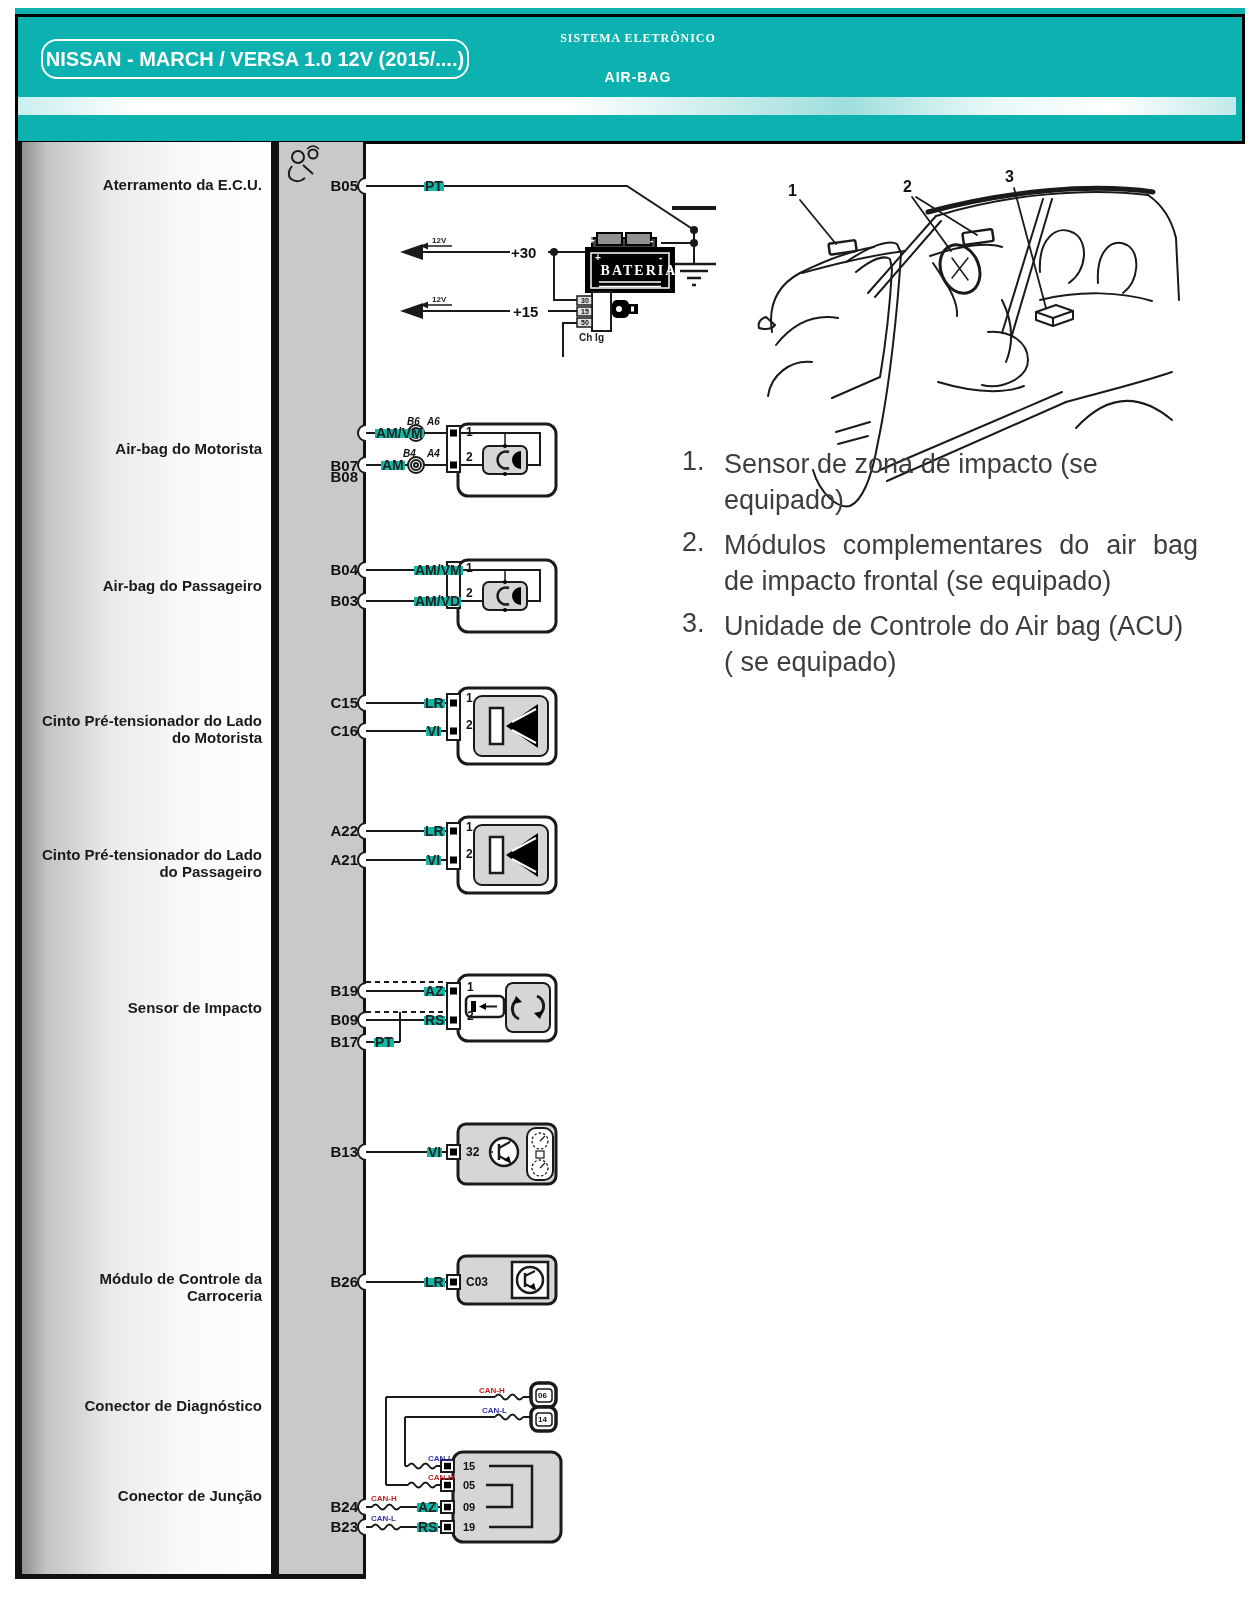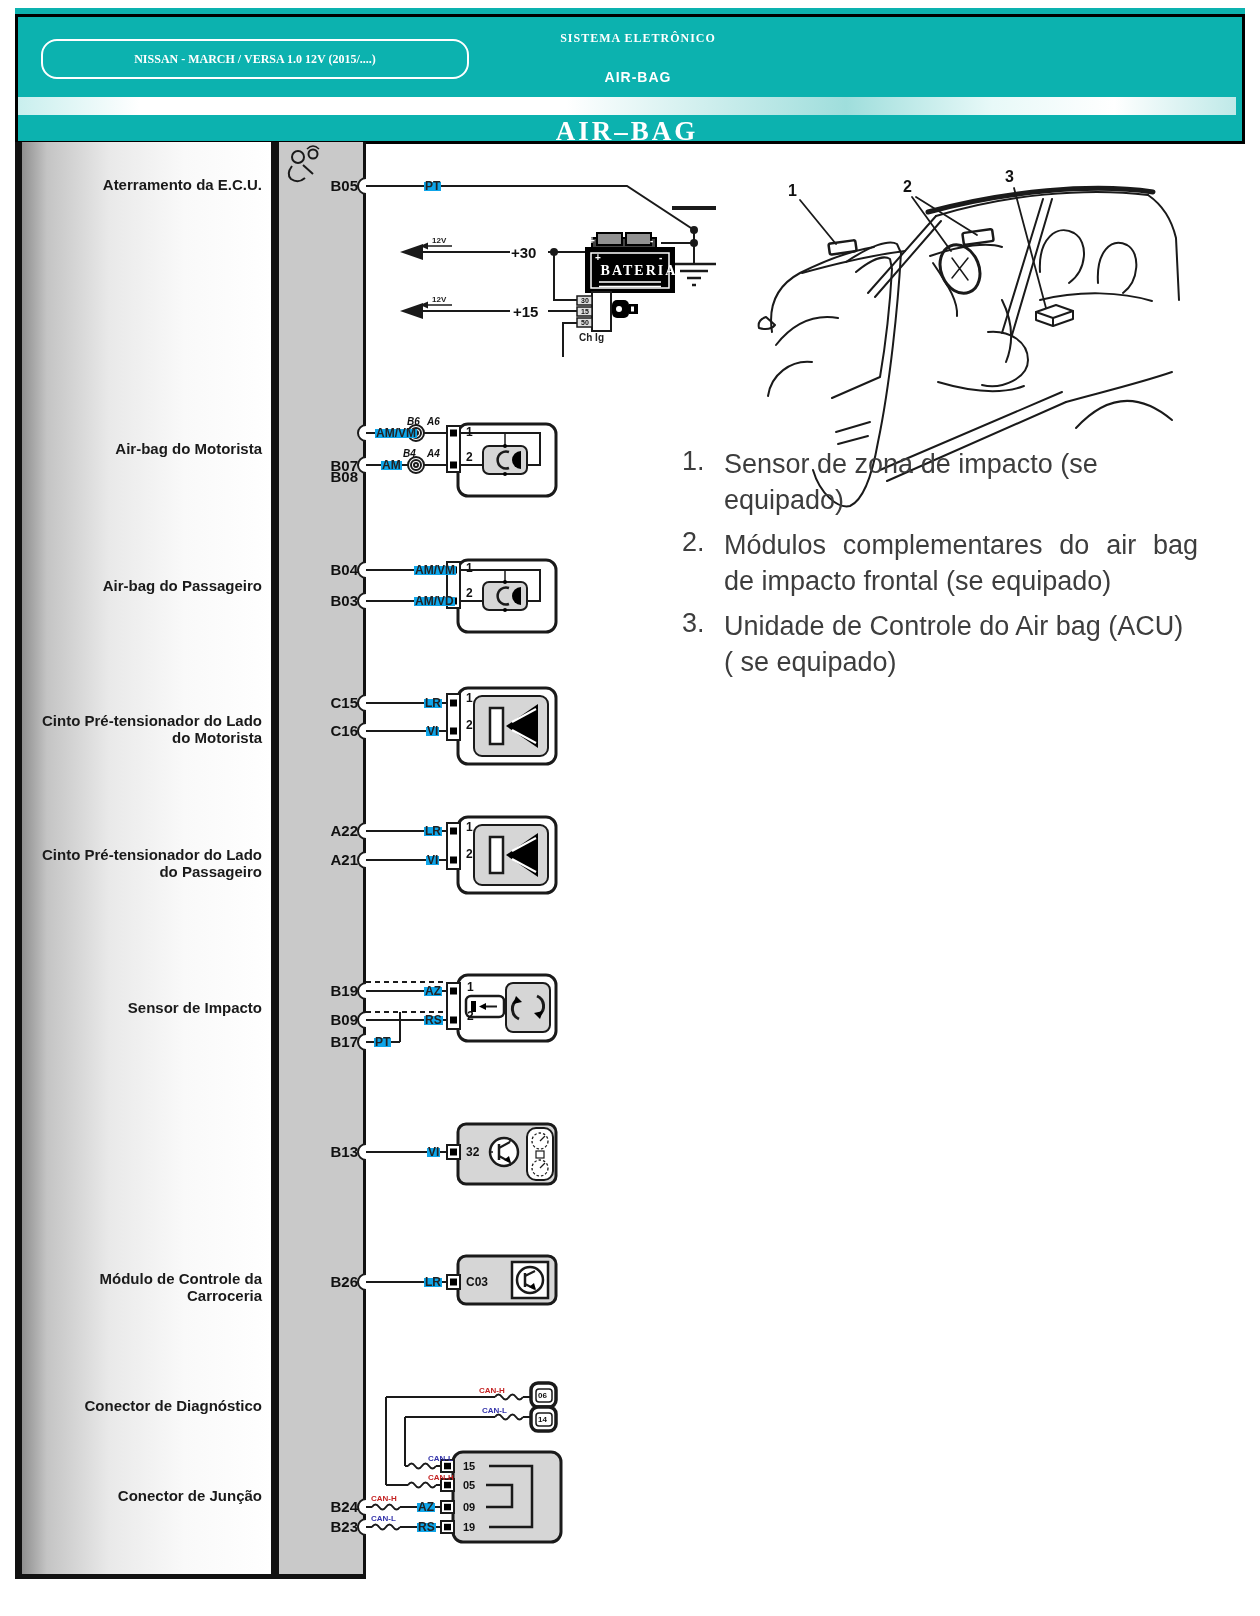--- a/index.html
+++ b/index.html
@@ -2,38 +2,38 @@
 <html><head>
 <meta charset="utf-8">
 <style>
   html,body{margin:0;padding:0;background:#fff;}
   #page{position:relative;width:1260px;height:1616px;background:#fff;overflow:hidden;
         font-family:"Liberation Sans",sans-serif;color:#111;}
   .al{position:absolute;}
   
   .teal{background:#0cb2af;}
   .hdr-frame{border:3px solid #000;}
-  .plate{border:2px solid #fff;border-radius:16px;color:#fff;font-weight:bold;font-size:12px;
-         display:flex;align-items:center;justify-content:center;font-family:Liberation Serif, serif;}
+  .plate{border:2px solid #fff;border-radius:16px;color:#fff;font-weight:bold;font-size:20px;
+         display:flex;align-items:center;justify-content:center;}
   .sys1{color:#fff;font-family:"Liberation Serif",serif;font-weight:bold;font-size:12px;
         letter-spacing:1px;text-align:center;font-variant:small-caps;}
   .sys2{color:#fff;font-weight:bold;font-size:14px;text-align:center;letter-spacing:1px;}
   .divband{background:linear-gradient(90deg,#c9efee 0%,#ffffff 10%,#ffffff 45%,#9fdedc 68%,#e8f9f8 80%,#ffffff 90%,#bfe9e8 100%);}
   .bigtitle{color:#fff;font-family:"Liberation Serif",serif;font-weight:bold;font-size:27px;
             letter-spacing:3px;text-align:center;}
   
   .sbar{background:linear-gradient(90deg,#8f8f8f 0%,#c4c4c4 10%,#e9e9e9 35%,#f9f9f9 65%,#ffffff 100%);}
   .sb-label{width:235px;text-align:right;font-weight:bold;font-size:15px;line-height:17px;color:#1a1a1a;}
   .sb-sub{font-size:15px;font-weight:bold;}
   .sb-sub i{font-size:12px;}
   
   .bus{background:#c9c9c9;}
   .blk{background:#111;}
   .pl{font-weight:bold;font-size:15px;width:48px;text-align:right;line-height:15px;}
-  .wl{font-size:12px;font-weight:bold;line-height:9px;background:#0ea5e9;padding:0 1px;color:#222;}
+  .wl{font-size:14px;font-weight:bold;line-height:9px;background:#14b8a6;padding:0 1px;color:#222;}
   .wl2{font-size:8px;font-weight:bold;line-height:9px;color:#222;}
   .csl{font-size:10px;font-weight:bold;font-style:italic;line-height:10px;}
   .pn{font-size:12px;font-weight:bold;line-height:12px;}
   .pwr{font-weight:bold;font-size:15px;line-height:15px;}
   .tiny{font-size:7px;font-weight:bold;line-height:8px;}
   .dg{font-size:8px;font-weight:bold;line-height:9px;}
   .canh{color:#c42222;}
   .canl{color:#3333aa;}
   .bat{color:#fff;font-family:"Liberation Serif",serif;font-weight:bold;font-size:14px;letter-spacing:2px;padding-left:9px;}
   .batpm{color:#fff;font-size:10px;font-weight:bold;line-height:10px;}
@@ -48,21 +48,20 @@
 <div id="page">
 
 <div class="al teal" style="left:15px;top:8px;width:1230px;height:8px;"></div>
 <div class="al teal hdr-frame" style="left:15px;top:14px;width:1224px;height:124px;">
   <div class="al plate" style="left:23px;top:22px;width:424px;height:36px;">
     <span>NISSAN - MARCH / VERSA 1.0 12V (2015/....)</span>
   </div>
   <div class="al sys1" style="left:505px;top:14px;width:230px;">SISTEMA ELETRÔNICO</div>
   <div class="al sys2" style="left:505px;top:52px;width:230px;">AIR-BAG</div>
   <div class="al divband" style="left:0px;top:80px;width:1218px;height:18px;"></div>
-  <div class="al bigtitle" style="left:0px;top:99px;width:1218px;">AIR–BAG</div>
 </div>
 
 <div class="al blk" style="left:15px;top:142px;width:7px;height:1437px;"></div>
 <div class="al sbar" style="left:22px;top:142px;width:249px;height:1432px;"></div>
 <div class="al blk" style="left:271px;top:142px;width:8px;height:1437px;"></div>
 <div class="al bus" style="left:279px;top:142px;width:84px;height:1432px;"></div>
 <div class="al blk" style="left:363px;top:142px;width:3px;height:1437px;"></div>
 <div class="al blk" style="left:15px;top:1574px;width:351px;height:5px;"></div>
 
 <div class="al sb-label" style="left:27px;top:176px;">Aterramento da E.C.U.</div>

